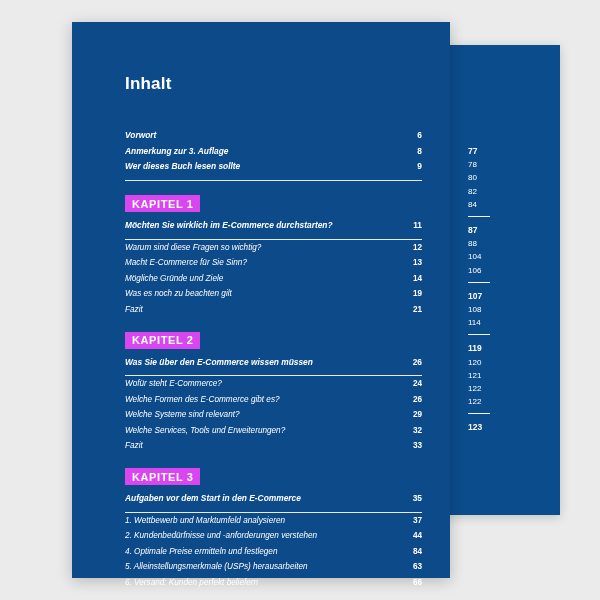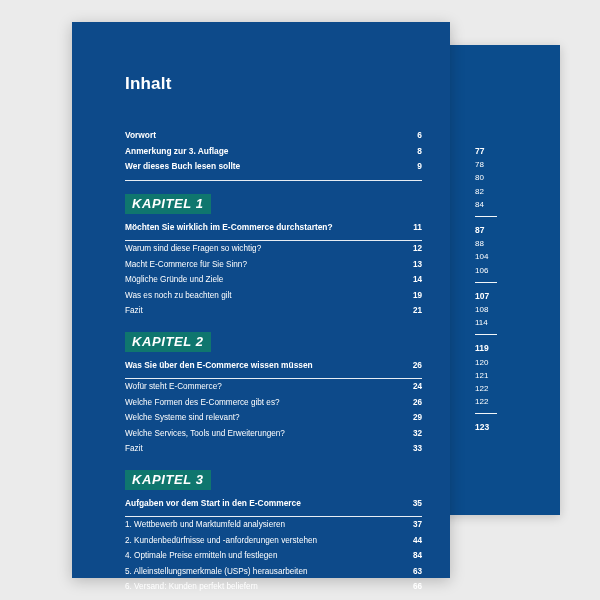--- a/index.html
+++ b/index.html
@@ -21,21 +21,21 @@
     position: absolute;
     left: 182px;
     top: 45px;
     width: 378px;
     height: 470px;
     background: #0b4c8c;
     box-shadow: 0 2px 10px rgba(0,0,0,0.18);
   }
   .back-col {
     position: absolute;
-    right: 25px;
+    right: 32px;
     top: 100px;
     width: 60px;
     text-align: left;
     color: #ffffff;
     font-size: 8px;
     line-height: 13.2px;
   }
   .back-col .num { display: block; }
   .back-col .num.bold { font-weight: bold; font-size: 8.5px; }
   .back-col .rule {
@@ -73,35 +73,34 @@
   }
 
   .row {
     display: flex;
     align-items: baseline;
     font-size: 8.2px;
     line-height: 15.5px;
     color: #ffffff;
     white-space: nowrap;
   }
-  .row .lbl { flex: 1 1 auto; }
+  .row .lbl { flex: 1 1 auto; font-style: italic; }
   .row .pg { flex: 0 0 auto; width: 26px; text-align: right; font-weight: bold; }
   .row.bold .lbl, .row.bold .pg { font-weight: bold; font-size: 8.4px; }
   .row.sub .lbl { padding-left: 0px; }
 
   .chapter-badge {
     display: inline-block;
-    background: #0f766e;
-    color: #ffffff;
-    font-size: 13px;
+    background: #d946ef;
+    color: #ffffff;
+    font-size: 11px;
     font-weight: bold;
     letter-spacing: 0.6px;
     padding: 2.5px 7px 2.5px 7px;
     margin: 0 0 6px 0;
-    font-style: italic;
   }
   .section { margin-top: 13px; }
   .front-group { margin-bottom: 2px; }
   .group-rule {
     height: 1px;
     background: #ffffff;
     opacity: 0.9;
     margin-top: 5px;
     margin-bottom: 0;
   }

